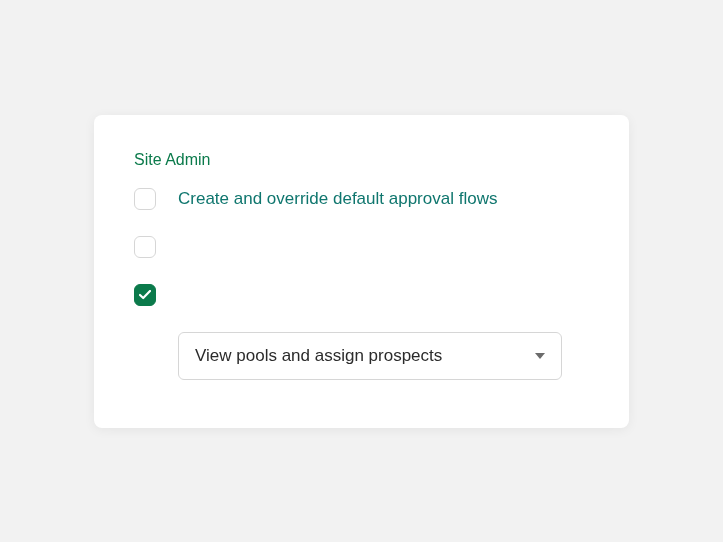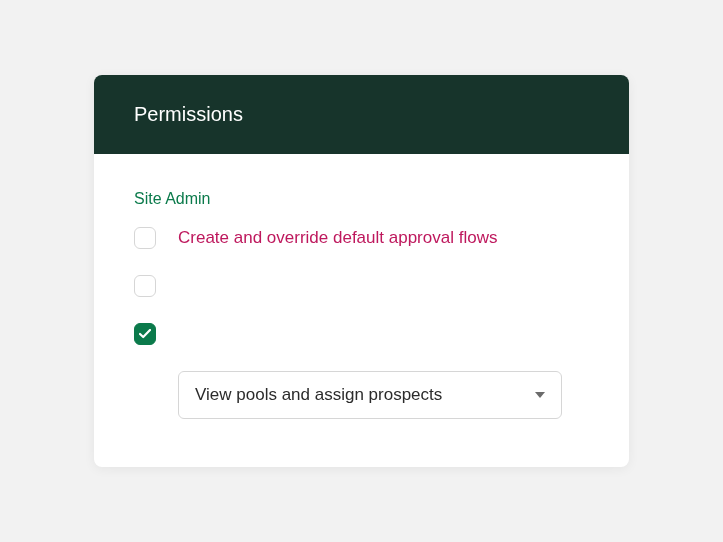--- a/index.html
+++ b/index.html
@@ -55,21 +55,21 @@
       cursor: pointer;
     }
     .checkbox.checked {
       background: #0b7a4b;
       border-color: #0b7a4b;
     }
     .checkbox.checked svg { display: block; }
     .checkbox svg { display: none; }
     .perm-label {
       font-size: 17px;
-      color: #be185d;
+      color: #0f766e;
     }
     .select-wrap {
       margin-left: 44px;
     }
     .select {
       width: 384px;
       height: 48px;
       border: 1px solid #d6d6d6;
       border-radius: 6px;
       background: #fff;
@@ -87,23 +87,20 @@
       width: 0; height: 0;
       border-left: 5px solid transparent;
       border-right: 5px solid transparent;
       border-top: 6px solid #6b6b6b;
     }
   </style>
 </head>
 <body>
 
 <div class="card">
-  <div class="card-header">
-    <span>Permissions</span>
-  </div>
   <div class="card-body">
     <div class="section-title">Site Admin</div>
 
     <div class="perm-row">
       <div class="checkbox">
         
       </div>
       <span class="perm-label">Create and override default approval flows</span>
     </div>
 

